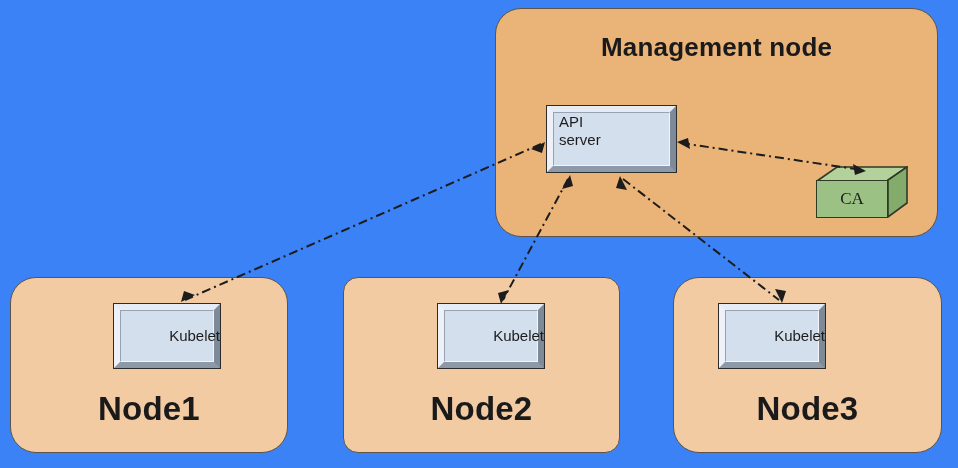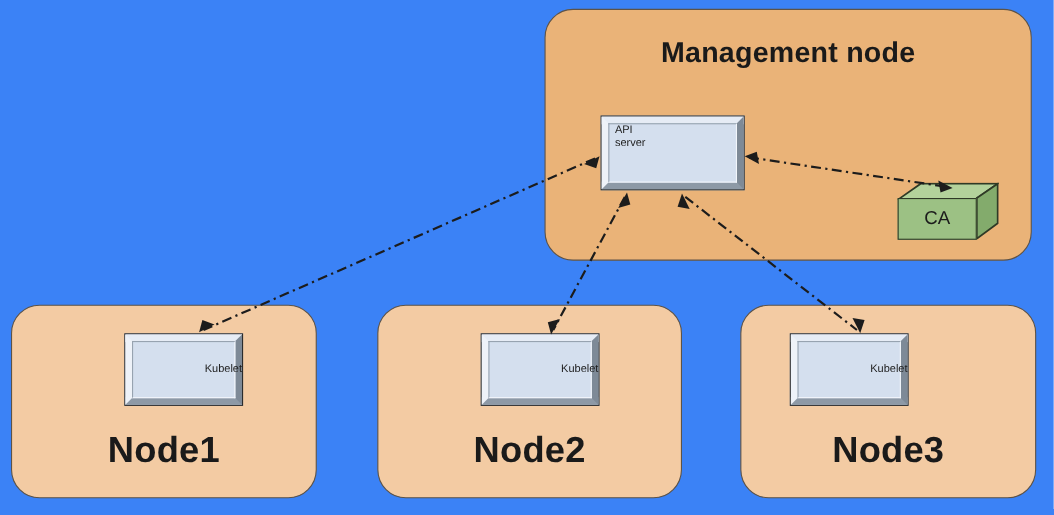--- a/index.html
+++ b/index.html
@@ -47,21 +47,21 @@
     top: 24px;
     font-size: 26px;
   }
 
   .worker-node {
     top: 277px;
     height: 176px;
     background: #f3cba3;
   }
   #node1 { left: 10px;  width: 278px; }
-  #node2 { left: 343px; width: 277px; }
+  #node2 { left: 343px; width: 277px; border-radius: 15px; }
   #node3 { left: 673px; width: 269px; text-decoration: underline; }
   .worker-node-label {
     bottom: 24px;
     font-size: 33px;
   }
 
   
   .bevel-box {
     position: absolute;
     box-sizing: border-box;
@@ -88,21 +88,21 @@
     border-style: solid;
     border-width: 7px;
     border-color: #e6ecf5 #7e8a97 #8d99a6 #eef2f8;
     pointer-events: none;
   }
   .bevel-label {
     position: absolute;
     left: 12px;
     top: 7px;
     color: #1c1c1c;
-    font-size: 10px;
+    font-size: 15px;
     line-height: 1.22;
     z-index: 3;
     white-space: pre-line;
   }
   .bevel-label.centered {
     left: 0;
     right: 0;
     top: 50%;
     transform: translateY(-50%);
     text-align: right;
@@ -164,20 +164,21 @@
     top: 14px;
     width: 72px;
     height: 38px;
     display: flex;
     align-items: center;
     justify-content: center;
     color: #1b1b1b;
     font-size: 17px;
     font-weight: 400;
     z-index: 3;
+    font-family: Liberation Serif, serif;
   }
 
   
   #connectors {
     position: absolute;
     left: 0;
     top: 0;
     width: 958px;
     height: 468px;
     pointer-events: none;

